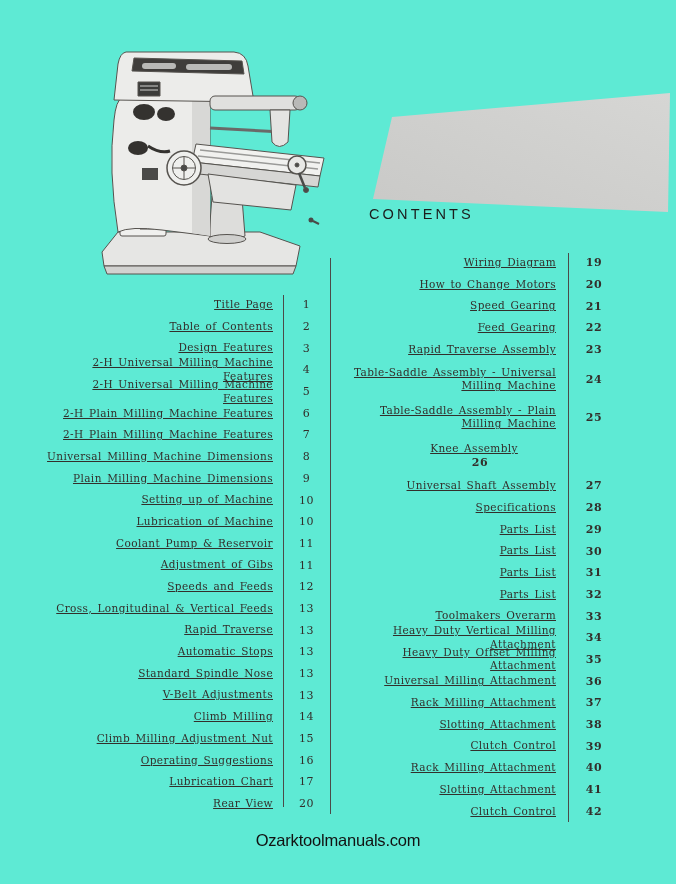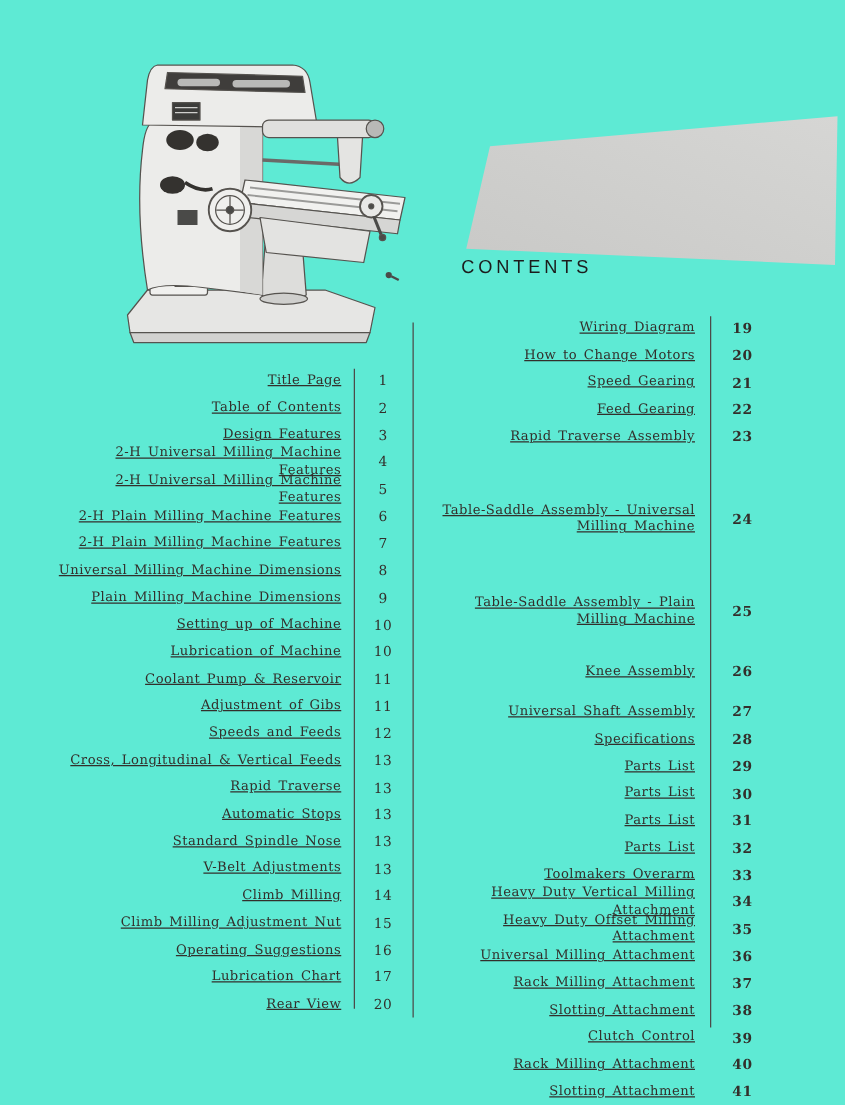--- a/index.html
+++ b/index.html
@@ -26,22 +26,22 @@
   .toc-right{left:340px;top:252px;width:280px;}
   .row{display:flex;align-items:center;height:21.7px;}
   .row .t{
     flex:1;text-align:right;padding-right:10px;
     font-size:10.5px;letter-spacing:.4px;word-spacing:1.6px;
     line-height:13.5px;white-space:pre-line;text-decoration:underline;
   }
   .row .p{width:47px;text-align:center;font-size:11px;letter-spacing:.5px;}
   .toc-right .row .t{padding-right:12px;}
   .toc-right .row .p{width:52px;font-weight:bold;}
-  .row.tall{height:38px;margin-top:36px;}
-  .row.mt2{margin-top:18px;}
+  .row.tall{height:38px;}
+  .row.mt2{margin-top:6px;flex-direction:column;}
   .row.mt11{margin-top:11px;}
   
   .panel-svg{position:absolute;left:366px;top:86px;}
   .machine-svg{position:absolute;left:92px;top:40px;}
   
   .watermark{
     position:absolute;left:0;top:831px;width:676px;text-align:center;
     font-family:"Liberation Sans",sans-serif;font-size:16.5px;
     letter-spacing:-.2px;color:#121212;
   }
@@ -322,14 +322,15 @@
     <div class="row">
         <span class="t">Slotting Attachment</span>
         <span class="p">41</span>
       </div>
     <div class="row">
         <span class="t">Clutch Control</span>
         <span class="p">42</span>
       </div>
   </div>
 
+  <div class="watermark">Ozarktoolmanuals.com</div>
 
 </div>
 
 </body></html>

